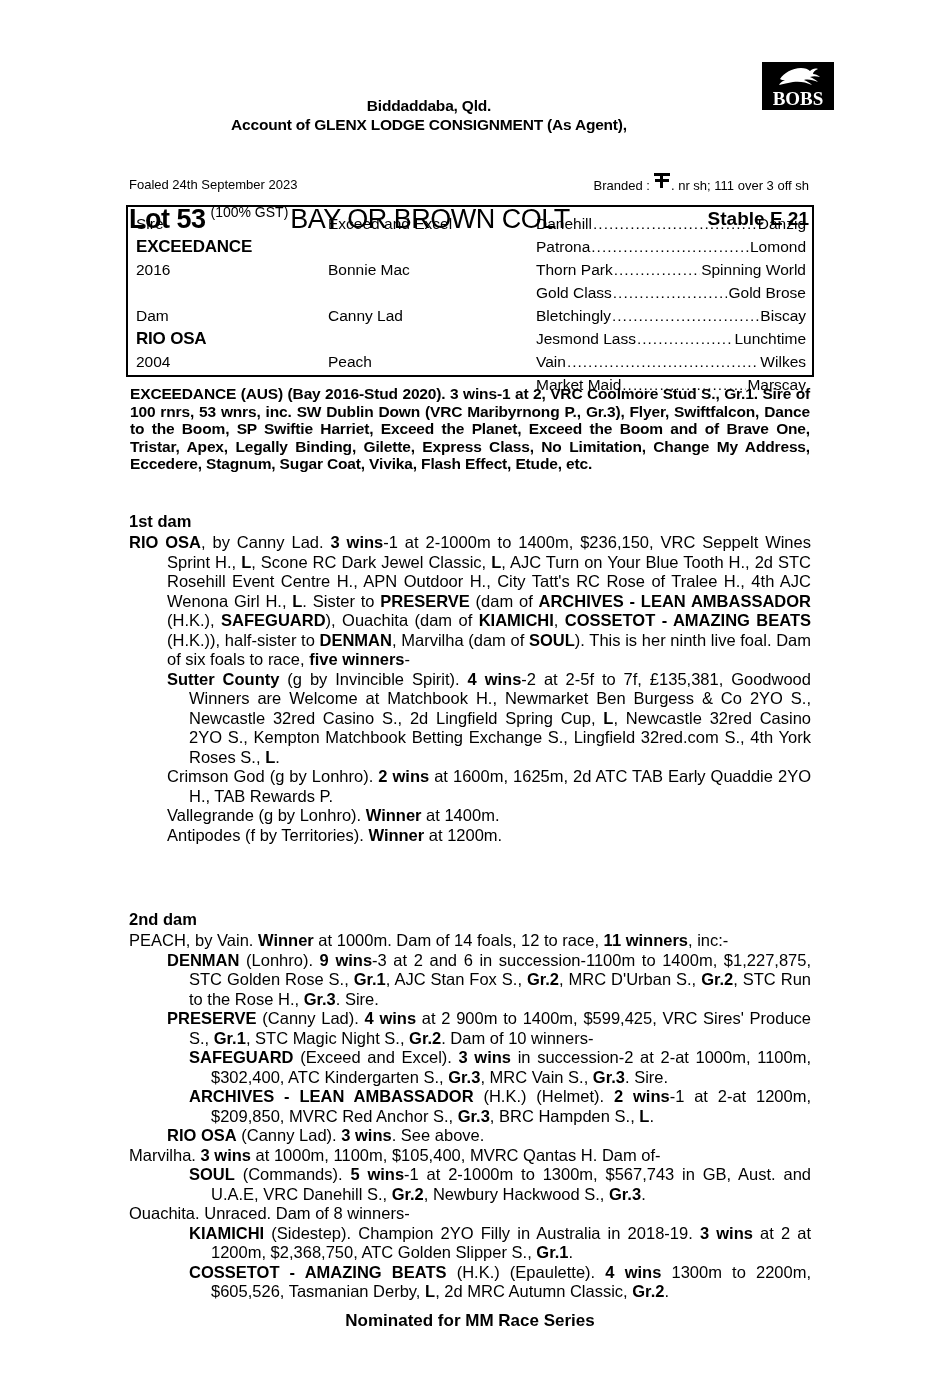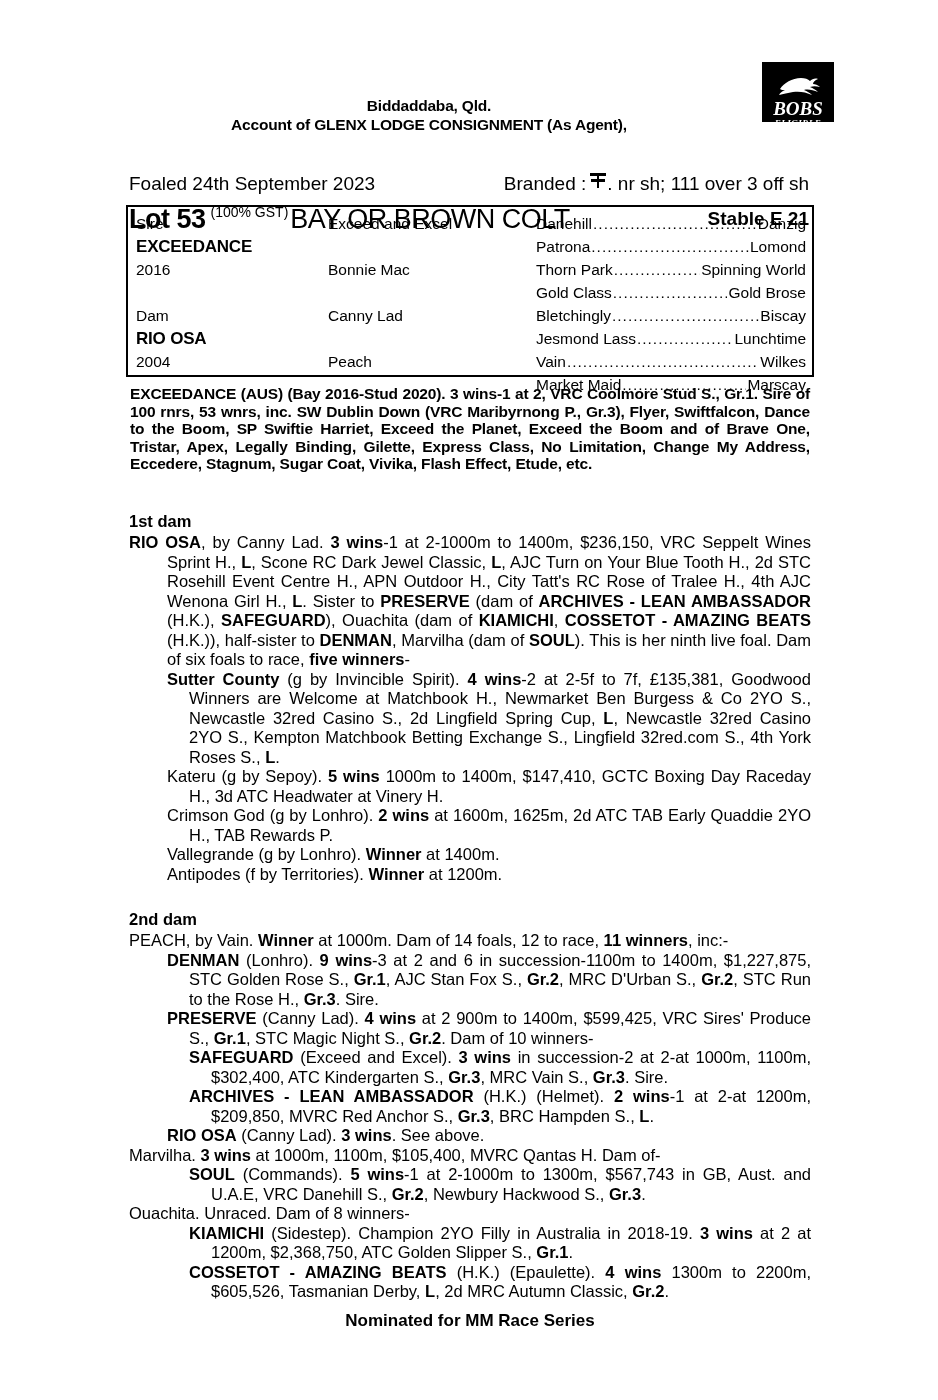--- a/index.html
+++ b/index.html
@@ -21,29 +21,28 @@
     width: 938px;
     height: 1400px;
   }
 
   
   .bobs-logo {
     position: absolute;
     right: 104px;
     top: 62px;
     width: 72px;
-    height: 60px;
+    height: 48px;
     background: #000000;
     display: flex;
     flex-direction: column;
     align-items: center;
     justify-content: flex-start;
-    padding-top: 12px;
+    padding-top: 2px;
     box-sizing: border-box;
-    font-style: italic;
   }
   .bobs-logo svg { display: block; }
   .bobs-word {
     color: #ffffff;
     font-family: "Liberation Serif", serif;
     font-weight: bold;
     font-size: 19px;
     line-height: 19px;
     letter-spacing: 0px;
     margin-top: 1px;
@@ -104,22 +103,22 @@
     line-height: 30px;
     white-space: nowrap;
   }
 
   .foaled-row {
     position: absolute;
     left: 129px;
     top: 172px;
     width: 680px;
     display: flex;
-    align-items: flex-start;
-    font-size: 19px;
+    align-items: center;
+    font-size: 13px;
     line-height: 24px;
   }
   .branded {
     margin-left: auto;
     white-space: nowrap;
     display: flex;
     align-items: baseline;
   }
   .brand-mark {
     display: inline-block;
@@ -335,21 +334,20 @@
     </div>
   </div>
 
   <div class="sire-summary">EXCEEDANCE (AUS) (Bay 2016-Stud 2020). 3 wins-1 at 2, VRC Coolmore Stud S., Gr.1. Sire of 100 rnrs, 53 wnrs, inc. SW Dublin Down (VRC Maribyrnong P., Gr.3), Flyer, Swiftfalcon, Dance to the Boom, SP Swiftie Harriet, Exceed the Planet, Exceed the Boom and of Brave One, Tristar, Apex, Legally Binding, Gilette, Express Class, No Limitation, Change My Address, Eccedere, Stagnum, Sugar Coat, Vivika, Flash Effect, Etude, etc.</div>
 
   <div class="dam-section" id="first-dam-section" style="top:510px;">
     <div class="section-title">1st dam</div>
     <div class="entry lvl0" id="first-dam-main"><b>RIO OSA</b>, by Canny Lad. <b>3 wins</b>-1 at 2-1000m to 1400m, $236,150, VRC Seppelt Wines Sprint H., <b>L</b>, Scone RC Dark Jewel Classic, <b>L</b>, AJC Turn on Your Blue Tooth H., 2d STC Rosehill Event Centre H., APN Outdoor H., City Tatt's RC Rose of Tralee H., 4th AJC Wenona Girl H., <b>L</b>. Sister to <b>PRESERVE</b> (dam of <b>ARCHIVES - LEAN AMBASSADOR</b> (H.K.), <b>SAFEGUARD</b>), Ouachita (dam of <b>KIAMICHI</b>, <b>COSSETOT - AMAZING BEATS</b> (H.K.)), half-sister to <b>DENMAN</b>, Marvilha (dam of <b>SOUL</b>). This is her ninth live foal. Dam of six foals to race, <b>five winners</b>-</div>
     <div id="first-dam-progeny">
         <div class="entry lvl1"><b>Sutter County</b> (g by Invincible Spirit). <b>4 wins</b>-2 at 2-5f to 7f, £135,381, Goodwood Winners are Welcome at Matchbook H., Newmarket Ben Burgess &amp; Co 2YO S., Newcastle 32red Casino S., 2d Lingfield Spring Cup, <b>L</b>, Newcastle 32red Casino 2YO S., Kempton Matchbook Betting Exchange S., Lingfield 32red.com S., 4th York Roses S., <b>L</b>.</div>
-        <div class="entry lvl1"><span>Kateru</span> (g by Sepoy). <b>5 wins</b> 1000m to 1400m, $147,410, GCTC Boxing Day Raceday H., 3d ATC Headwater at Vinery H.</div>
         <div class="entry lvl1"><span>Crimson God</span> (g by Lonhro). <b>2 wins</b> at 1600m, 1625m, 2d ATC TAB Early Quaddie 2YO H., TAB Rewards P.</div>
         <div class="entry lvl1"><span>Vallegrande</span> (g by Lonhro). <b>Winner</b> at 1400m.</div>
         <div class="entry lvl1"><span>Antipodes</span> (f by Territories). <b>Winner</b> at 1200m.</div>
       </div>
   </div>
 
   <div class="dam-section" id="second-dam-section" style="top:908px;">
     <div class="section-title">2nd dam</div>
     <div class="entry lvl0" id="second-dam-main">PEACH, by Vain. <b>Winner</b> at 1000m. Dam of 14 foals, 12 to race, <b>11 winners</b>, inc:-</div>
     <div id="second-dam-progeny">

